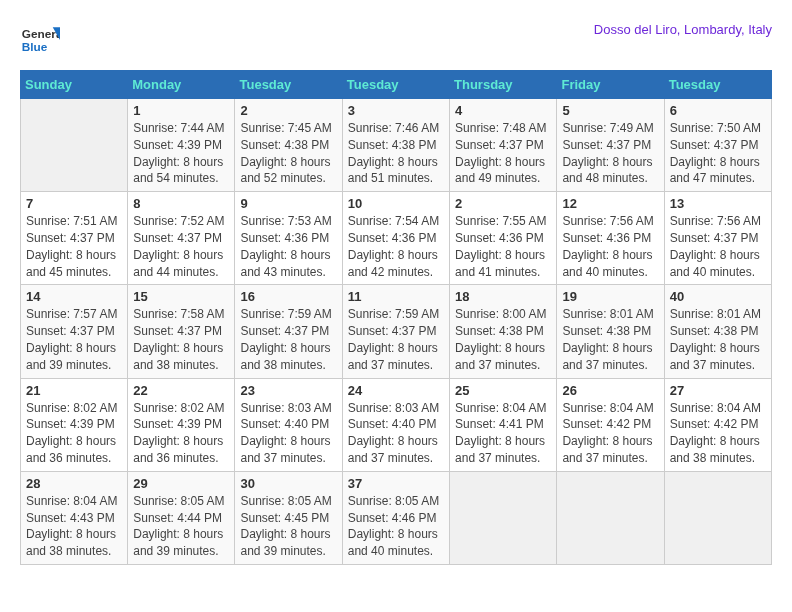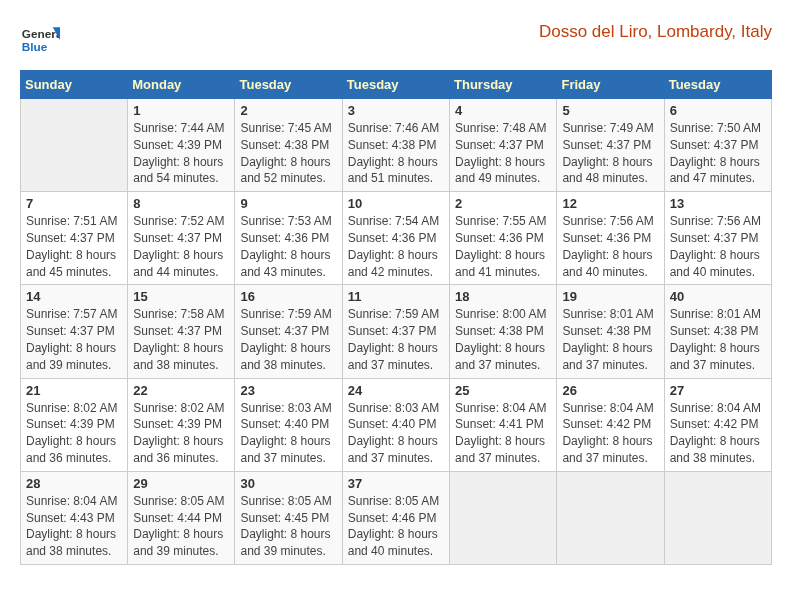--- a/index.html
+++ b/index.html
@@ -31,33 +31,33 @@
     .title-block {
       text-align: right;
     }
     .month-title {
       font-size: 36px;
       font-weight: bold;
       color: #333;
       line-height: 1.1;
     }
     .location-title {
-      font-size: 17px;
-      color: #c2410c;
+      font-size: 13px;
+      color: #6d28d9;
       margin-top: 2px;
     }
     .calendar {
       width: 100%;
       border-collapse: collapse;
       margin-top: 10px;
       font-size: 11px;
     }
     .calendar thead tr th {
       background-color: #2a6db5;
-      color: #fef9c3;
+      color: #5eead4;
       padding: 6px 4px;
       text-align: left;
       font-size: 13px;
       font-weight: bold;
       border: 1px solid #2a6db5;
     }
     .calendar tbody tr td {
       border: 1px solid #ccc;
       vertical-align: top;
       padding: 4px 5px;

